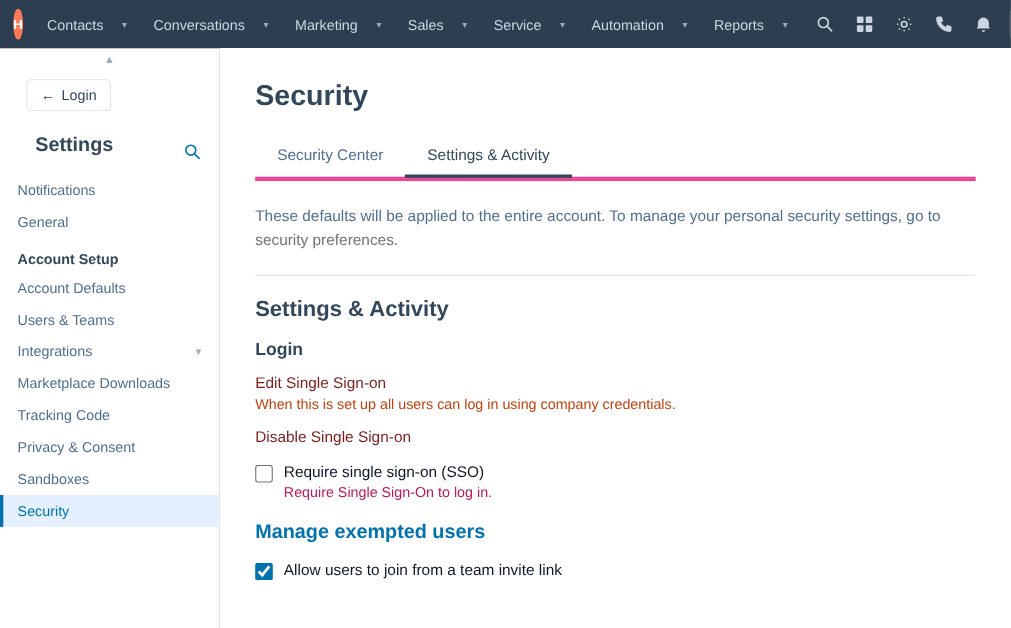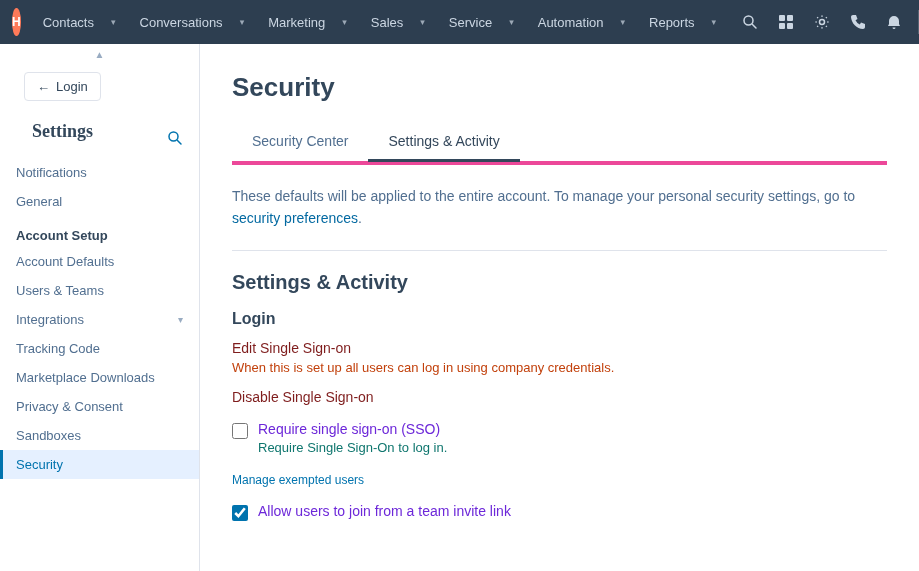--- a/index.html
+++ b/index.html
@@ -139,21 +139,21 @@
 
     
     .description {
       font-size: 14px;
       color: #516f90;
       line-height: 1.6;
       margin-bottom: 20px;
       padding-bottom: 20px;
       border-bottom: 1px solid #dfe3eb;
     }
-    .description a { color: #0369a1; text-decoration: none; }
+    .description a { color: #737373; text-decoration: none; }
 
     
     .section-title {
       font-size: 20px; font-weight: 600; color: #33475b;
       margin-bottom: 16px;
     }
     .subsection-title {
       font-size: 16px; font-weight: 600; color: #33475b;
       margin-bottom: 12px;
     }
@@ -182,35 +182,35 @@
       margin-bottom: 8px;
     }
     .checkbox-row input[type="checkbox"] {
       margin-top: 2px;
       width: 16px; height: 16px;
       cursor: pointer;
       accent-color: #0073ae;
       flex-shrink: 0;
     }
     .checkbox-label {
-      font-size: 14px; font-weight: 500; color: #6d28d9;
+      font-size: 14px; font-weight: 500; color: #0f172a;
     }
     .checkbox-desc {
-      font-size: 13px; color: #0f766e;
+      font-size: 13px; color: #be185d;
       margin-top: 2px;
       line-height: 1.4;
     }
     .checkbox-block {
       margin-bottom: 16px;
     }
 
     .manage-link {
       color: #0073ae;
-      font-size: 12px;
-      font-weight: 400;
+      font-size: 18px;
+      font-weight: 700;
       cursor: pointer;
       text-decoration: none;
       display: block;
       margin-bottom: 16px;
     }
   </style>
 </head>
 <body>
 
 <nav class="top-nav">
@@ -290,21 +290,21 @@
   <aside class="sidebar">
     <div class="sidebar-scroll-indicator">▲</div>
 
     <div style="display:flex; align-items:center; padding: 8px 12px 4px 12px; justify-content: space-between;">
       <button class="back-btn">
         <span>←</span>
         <span>Login</span>
       </button>
     </div>
 
-    <div style="display:flex; align-items:center; justify-content:space-between; padding: 0 12px 0 16px; font-family: Liberation Serif, serif;">
+    <div style="display:flex; align-items:center; justify-content:space-between; padding: 0 12px 0 16px;">
       <div class="settings-title">Settings</div>
       <div class="sidebar-search" style="position:static; padding: 4px;">
         <svg width="16" height="16" viewBox="0 0 16 16" fill="none" stroke="#0073ae" stroke-width="1.5">
             <circle cx="6.5" cy="6.5" r="4.5"></circle>
             <line x1="10.5" y1="10.5" x2="14" y2="14" stroke-linecap="round"></line>
           </svg>
       </div>
     </div>
 
     <div class="sidebar-item">
@@ -319,24 +319,24 @@
       <span>Account Defaults</span>
     </div>
     <div class="sidebar-item">
       <span>Users &amp; Teams</span>
     </div>
     <div class="sidebar-item">
       <span>Integrations</span>
       <span class="chevron">▾</span>
     </div>
     <div class="sidebar-item">
+      <span>Marketplace Downloads</span>
+    </div>
+    <div class="sidebar-item">
       <span>Tracking Code</span>
-    </div>
-    <div class="sidebar-item">
-      <span>Marketplace Downloads</span>
     </div>
     <div class="sidebar-item">
       <span>Privacy &amp; Consent</span>
     </div>
     <div class="sidebar-item">
       <span>Sandboxes</span>
     </div>
     <div class="sidebar-item active">
       <span>Security</span>
     </div>

